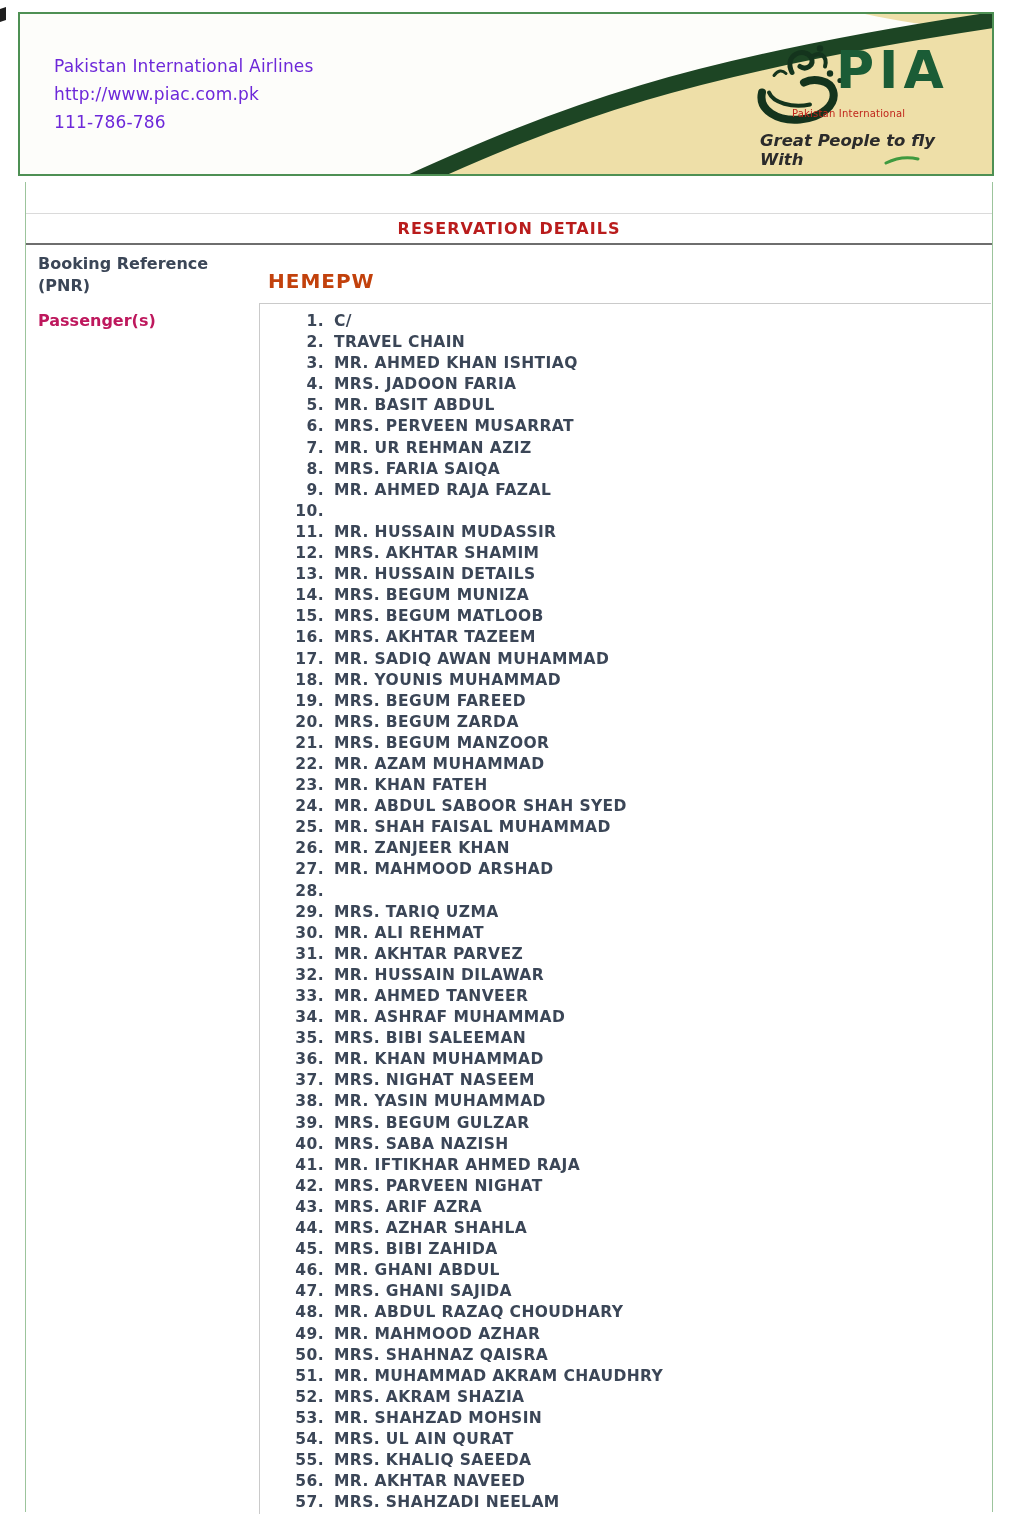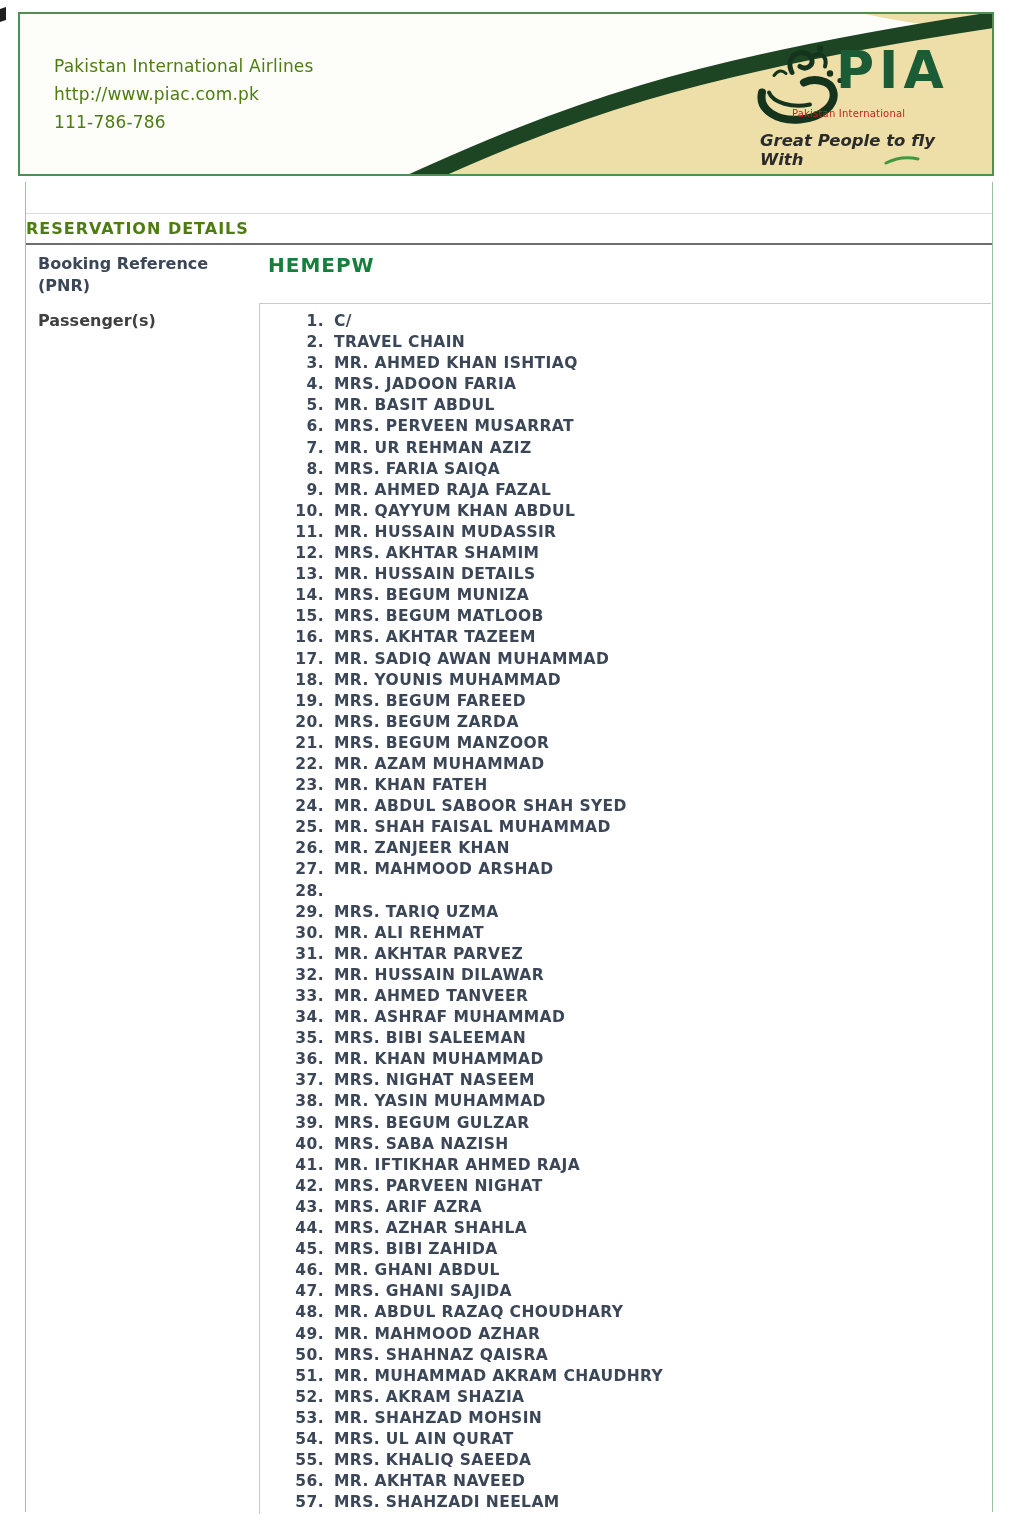--- a/index.html
+++ b/index.html
@@ -13,21 +13,21 @@
     position:absolute;left:0;top:8px;width:6px;height:13px;
     background:#1f1f1f;transform:skewY(-18deg);
   }
   .header-box{
     position:absolute;left:18px;top:12px;width:972px;height:160px;
     border:2px solid #4e9054;background:#fdfdfa;overflow:hidden;
   }
   .header-swoosh{position:absolute;left:0;top:0;width:100%;height:100%;}
   .contact-block{
     position:absolute;left:34px;top:38px;
-    font-size:17px;line-height:28px;color:#4d7c0f;letter-spacing:.2px;
+    font-size:17px;line-height:28px;color:#6d28d9;letter-spacing:.2px;
   }
   .logo-wrap{position:absolute;left:0;top:0;width:100%;height:100%;}
   .calligraphy{position:absolute;left:732px;top:28px;width:100px;height:96px;}
   .pia-wordmark{
     position:absolute;left:816px;top:28px;
     font-size:52px;font-weight:bold;letter-spacing:5px;color:#1b5c36;
     line-height:56px;
   }
   .pia-subtitle{
     position:absolute;left:772px;top:94px;width:150px;
@@ -40,36 +40,36 @@
   .fly-swoosh{position:absolute;left:864px;top:141px;width:36px;height:10px;}
   
   .content-area{
     position:absolute;left:25px;top:182px;width:966px;height:1330px;
     border-left:1px solid #9cc49c;border-right:1px solid #9cc49c;
     background:#ffffff;
   }
   .title-row{
     margin-top:31px;height:29px;
     border-top:1px solid #dadada;border-bottom:2px solid #6e6e6e;
-    line-height:29px;
-    font-size:16px;font-weight:bold;letter-spacing:1px;color:#4d7c0f;
+    text-align:center;line-height:29px;
+    font-size:16px;font-weight:bold;letter-spacing:1px;color:#b91c1c;
   }
   .pnr-row{position:relative;height:58px;}
   .field-label{
     position:absolute;left:12px;top:8px;width:212px;
     font-size:16px;font-weight:bold;line-height:22px;color:#3b4657;
   }
   .pnr-value{
-    position:absolute;left:242px;top:8px;
-    font-size:20px;font-weight:bold;letter-spacing:1px;color:#15803d;text-align:center;
+    position:absolute;left:242px;top:24px;
+    font-size:20px;font-weight:bold;letter-spacing:1px;color:#c2410c;text-align:center;
   }
   .passenger-row-wrap{position:relative;}
   .passenger-label{
     position:absolute;left:12px;top:8px;width:212px;
-    font-size:16px;font-weight:bold;color:#404040;
+    font-size:16px;font-weight:bold;color:#be185d;
   }
   .passenger-box{
     position:absolute;left:233px;top:0;width:731px;height:1203px;
     border-top:1px solid #cacaca;border-left:1px solid #cacaca;
     padding-top:7px;overflow:hidden;background:#ffffff;
   }
   .p-row{
     display:grid;grid-template-columns:64px 1fr;column-gap:10px;
     line-height:21.1px;font-size:15.5px;font-weight:bold;
     letter-spacing:.4px;color:#3b4657;white-space:nowrap;
@@ -172,21 +172,20 @@
           <span class="p-name">MRS. FARIA SAIQA</span>
         </div>
 
         <div class="p-row">
           <span class="p-num">9.</span>
           <span class="p-name">MR. AHMED RAJA FAZAL</span>
         </div>
 
         <div class="p-row">
           <span class="p-num">10.</span>
-          <span class="p-name">MR. QAYYUM KHAN ABDUL</span>
         </div>
 
         <div class="p-row">
           <span class="p-num">11.</span>
           <span class="p-name">MR. HUSSAIN MUDASSIR</span>
         </div>
 
         <div class="p-row">
           <span class="p-num">12.</span>
           <span class="p-name">MRS. AKHTAR SHAMIM</span>

